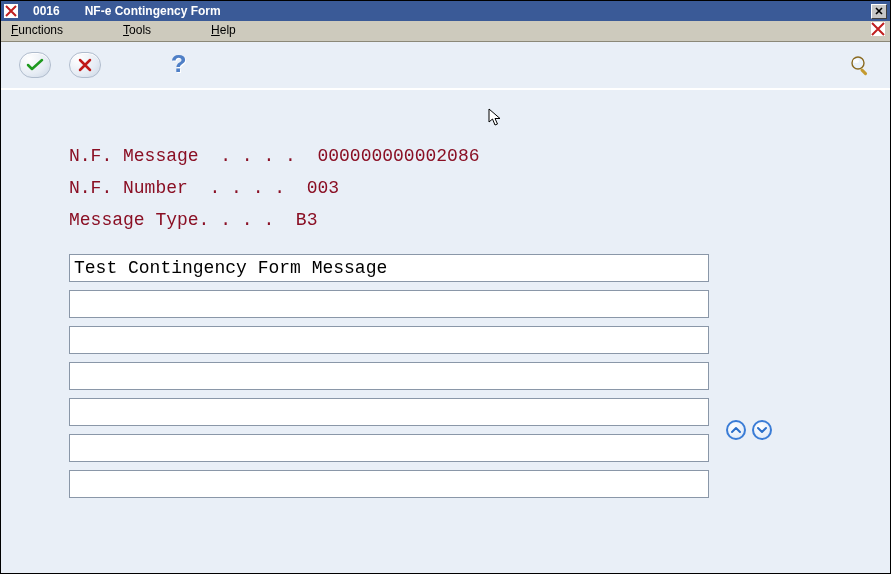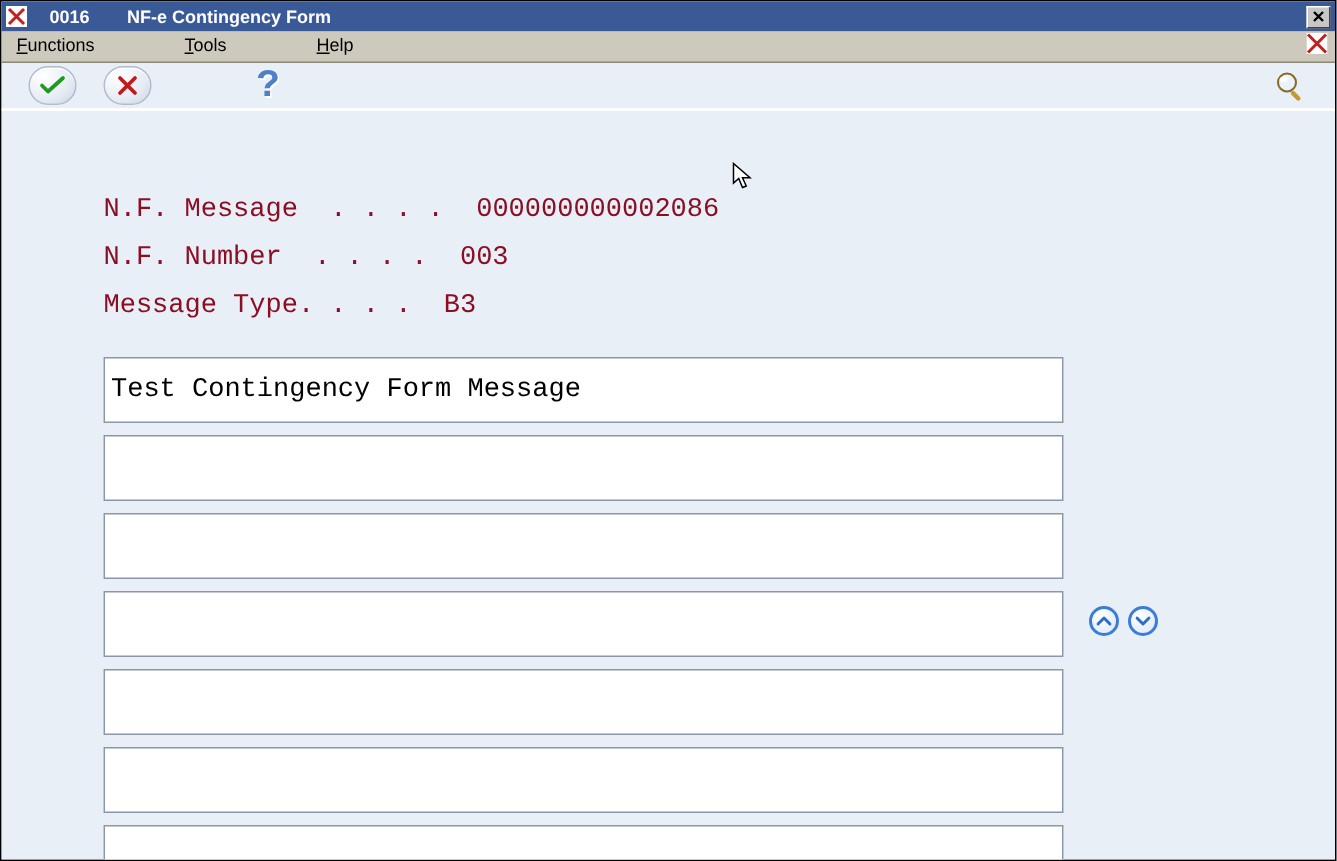--- a/index.html
+++ b/index.html
@@ -108,21 +108,21 @@
     font-size: 18px;
     color: #8a0f24;
     line-height: 32px;
     white-space: pre;
   }
   .inputs {
     margin-top: 18px;
   }
   .msg-input {
     width: 640px;
-    height: 44px;
+    height: 28px;
     font-family: "Courier New", monospace;
     font-size: 18px;
     color:#000;
     background:#fff;
     border: 1px solid #8a97a8;
     padding: 2px 4px;
     margin-bottom: 8px;
     display:block;
   }
   .nav-btns {

